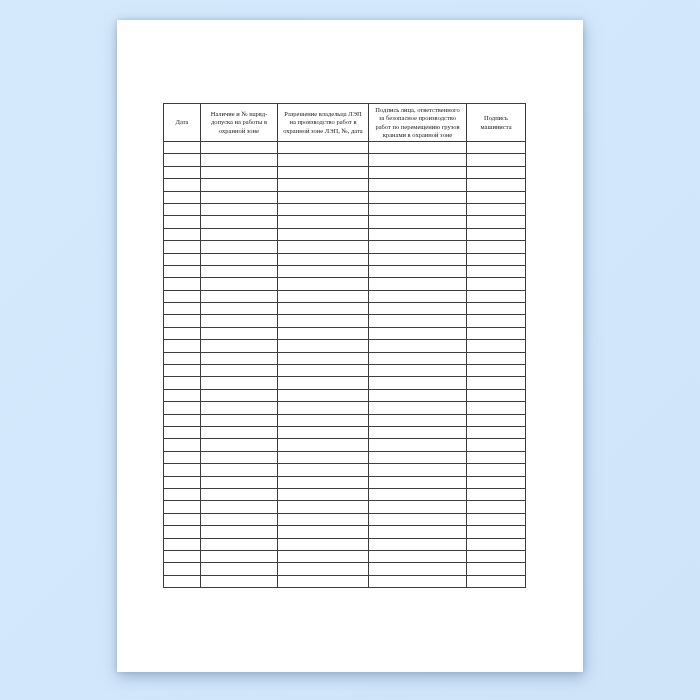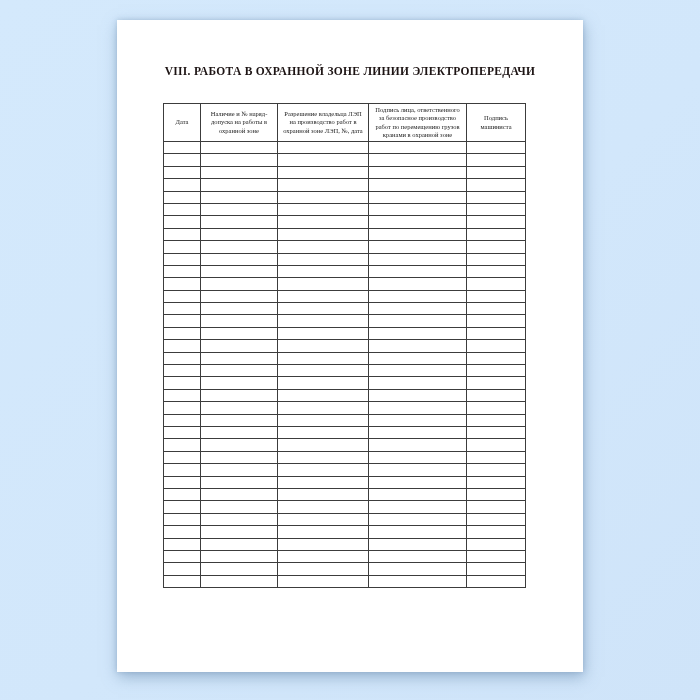--- a/index.html
+++ b/index.html
@@ -66,21 +66,20 @@
   col.c1{width:37px;}
   col.c2{width:77px;}
   col.c3{width:91px;}
   col.c4{width:98px;}
   col.c5{width:59px;}
 </style>
 </head>
 <body>
 
 <div class="page">
-  <div class="doc-title">VIII. РАБОТА В ОХРАННОЙ ЗОНЕ ЛИНИИ ЭЛЕКТРОПЕРЕДАЧИ</div>
 
   <div class="table-wrap">
     <table>
       <colgroup>
         <col class="c1">
           <col class="c2">
           <col class="c3">
           <col class="c4">
           <col class="c5">
       </colgroup>

